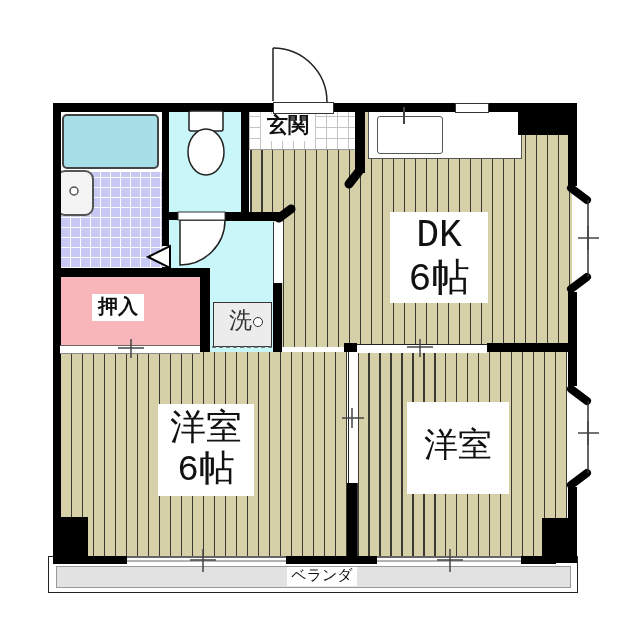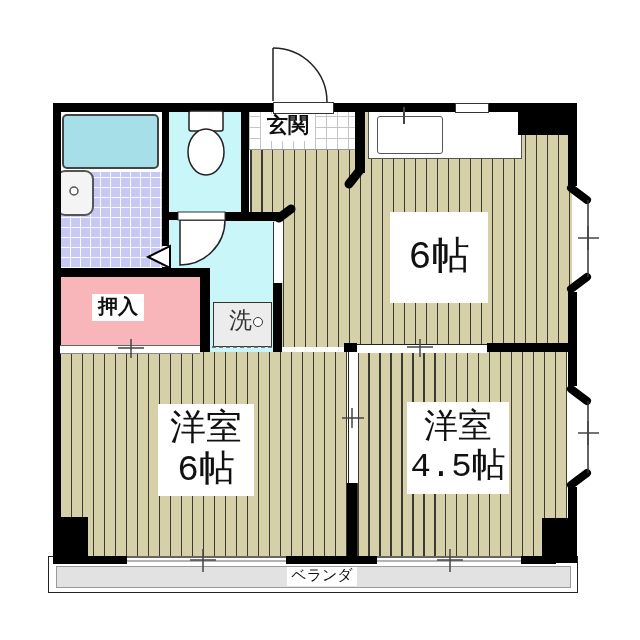--- a/index.html
+++ b/index.html
@@ -158,29 +158,29 @@
         <line x1="578" y1="238" x2="599" y2="238"></line>
       <line x1="588" y1="421" x2="588" y2="445"></line>
         <line x1="578" y1="433" x2="599" y2="433"></line>
     </g>
   </svg>
 
   <div class="lbl" style="left:261px;top:114px;width:54px;height:27px;font-size:21px;font-weight:bold;">
     <span>玄関</span>
   </div>
   <div class="lbl" style="left:390px;top:212px;width:98px;height:91px;font-size:38px;">
+    <span>DK</span>
     <span>6帖</span>
   </div>
   <div class="lbl" style="left:158px;top:404px;width:96px;height:92px;font-size:36px;">
     <span>洋室</span>
     <span>6帖</span>
   </div>
   <div class="lbl" style="left:407px;top:402px;width:102px;height:92px;font-size:34px;">
     <span>洋室</span>
-    <span>4.5帖</span>
   </div>
   <div class="lbl" style="left:92px;top:294px;width:52px;height:27px;font-size:20px;font-weight:bold;">
     <span>押入</span>
   </div>
   <div class="lbl" style="left:224px;top:307px;width:44px;height:30px;font-size:23px;background:transparent;flex-direction:row;color:#333;">
     <span>洗</span>
       <span class="ring"></span>
   </div>
   <div class="lbl" style="left:287px;top:567px;width:70px;height:19px;font-size:15px;">
     <span>ベランダ</span>

